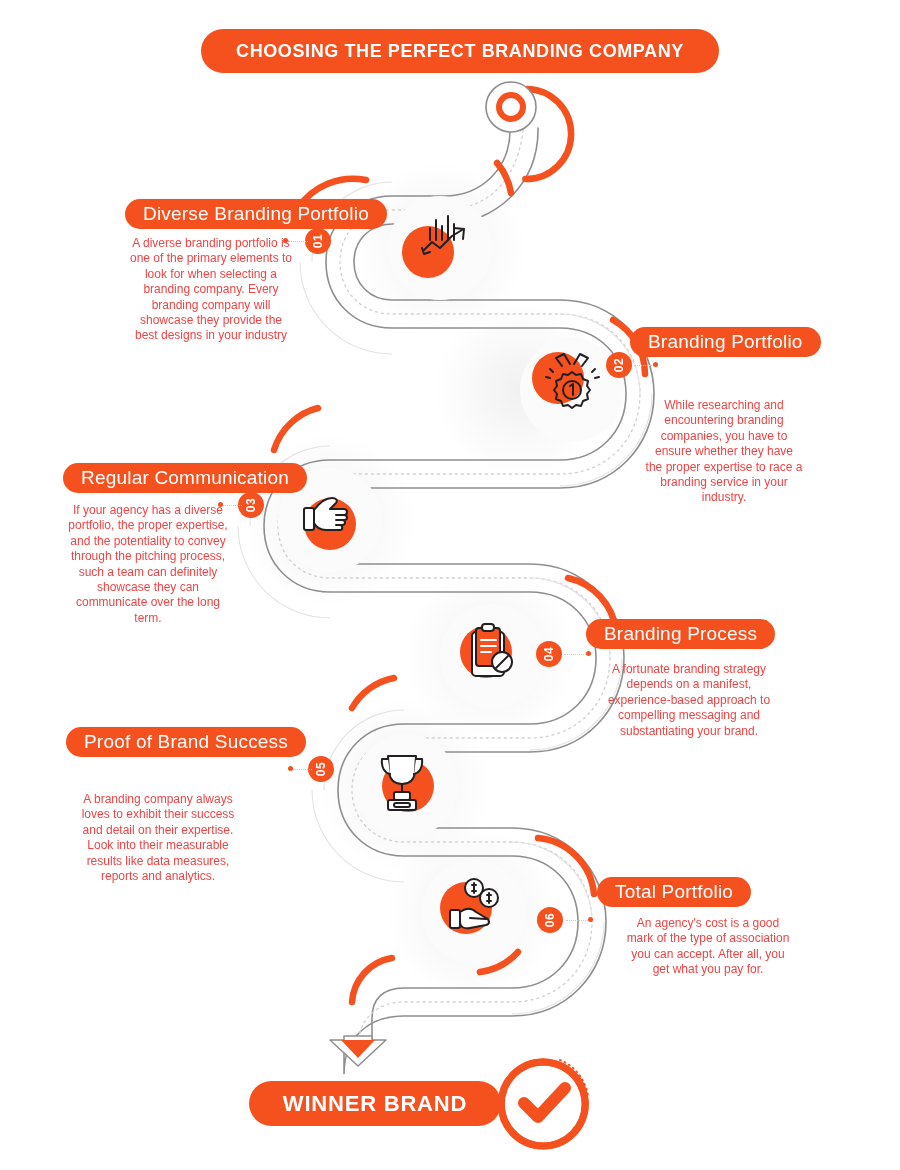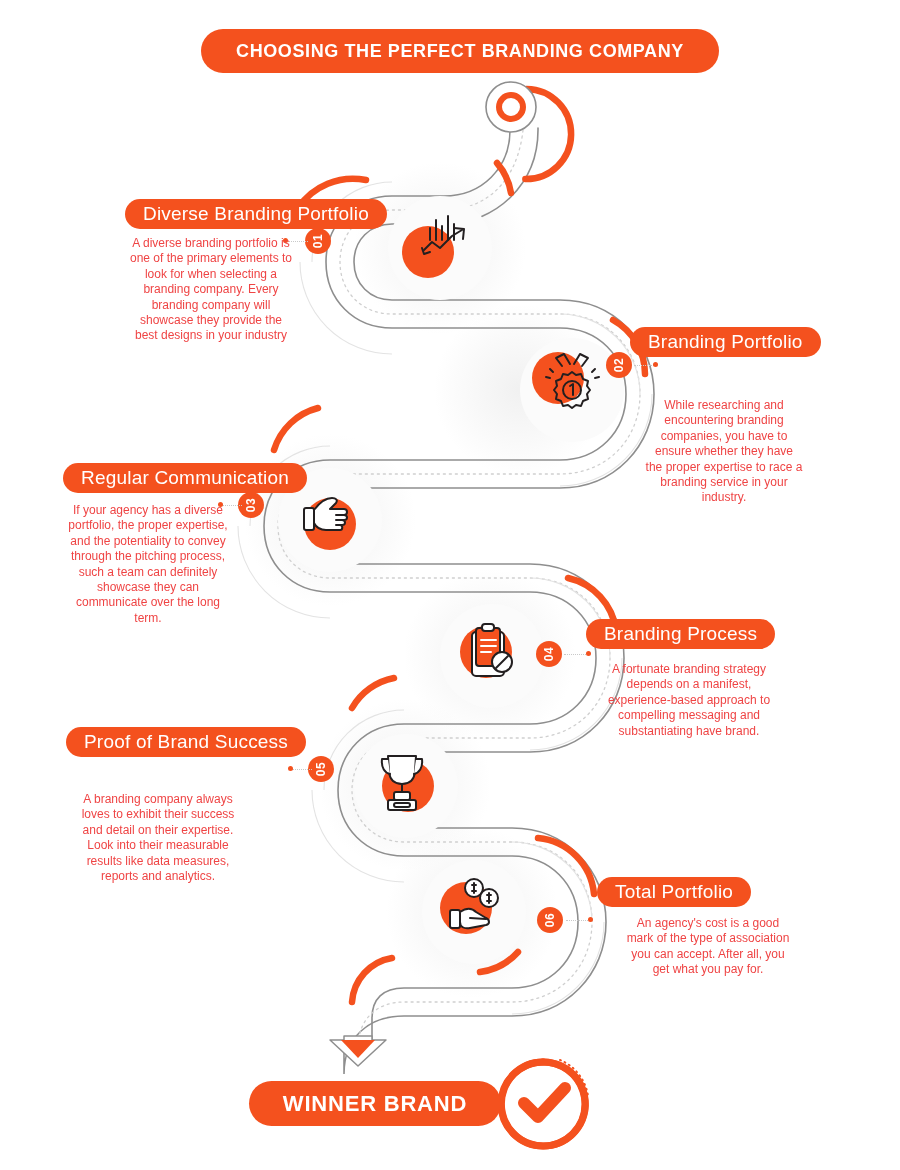--- a/index.html
+++ b/index.html
@@ -355,21 +355,21 @@
   <div class="pill step-pill" style="left:125px;top:199px;">Diverse Branding Portfolio</div>
   <div class="step-body" style="left:128px;top:236px;width:166px;">A diverse branding portfolio is one of the primary elements to look for when selecting a branding company. Every branding company will showcase they provide the best designs in your industry</div>
 
   <div class="pill step-pill" style="left:630px;top:327px;">Branding Portfolio</div>
   <div class="step-body" style="left:645px;top:371px;width:158px;margin-top:27px;">While researching and encountering branding companies, you have to ensure whether they have the proper expertise to race a branding service in your industry.</div>
 
   <div class="pill step-pill" style="left:63px;top:463px;">Regular Communication</div>
   <div class="step-body" style="left:64px;top:503px;width:168px;">If your agency has a diverse portfolio, the proper expertise, and the potentiality to convey through the pitching process, such a team can definitely showcase they can communicate over the long term.</div>
 
   <div class="pill step-pill" style="left:586px;top:619px;">Branding Process</div>
-  <div class="step-body wide" style="left:596px;top:662px;width:186px;">A fortunate branding strategy depends on a manifest, experience-based approach to compelling messaging and substantiating have brand.</div>
+  <div class="step-body wide" style="left:596px;top:662px;width:186px;">A fortunate branding strategy depends on a manifest, experience-based approach to compelling messaging and substantiating your brand.</div>
 
   <div class="pill step-pill" style="left:66px;top:727px;">Proof of Brand Success</div>
   <div class="step-body" style="left:73px;top:792px;width:170px;">A branding company always loves to exhibit their success and detail on their expertise. Look into their measurable results like data measures, reports and analytics.</div>
 
   <div class="pill step-pill" style="left:597px;top:877px;">Total Portfolio</div>
   <div class="step-body" style="left:611px;top:916px;width:170px;margin-left:12px;">An agency's cost is a good mark of the type of association you can accept. After all, you get what you pay for.</div>
 
   <div class="pill winner-pill">WINNER BRAND</div>
 
 </div>

